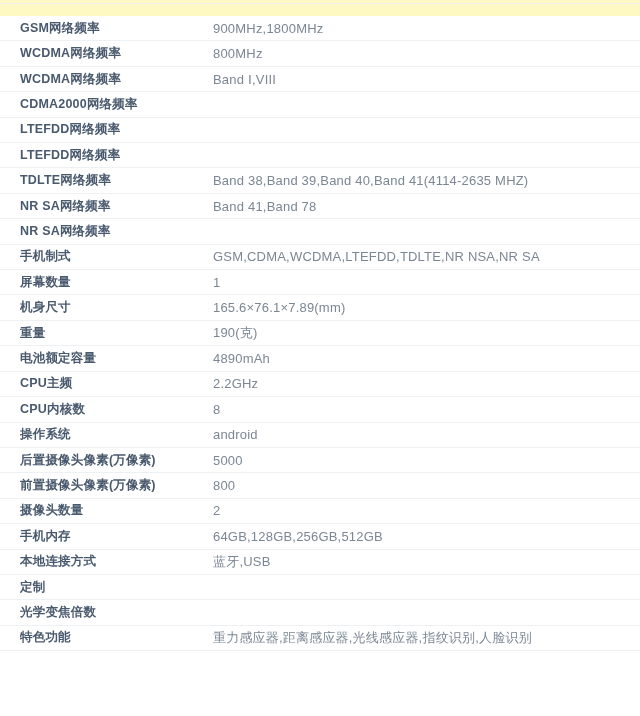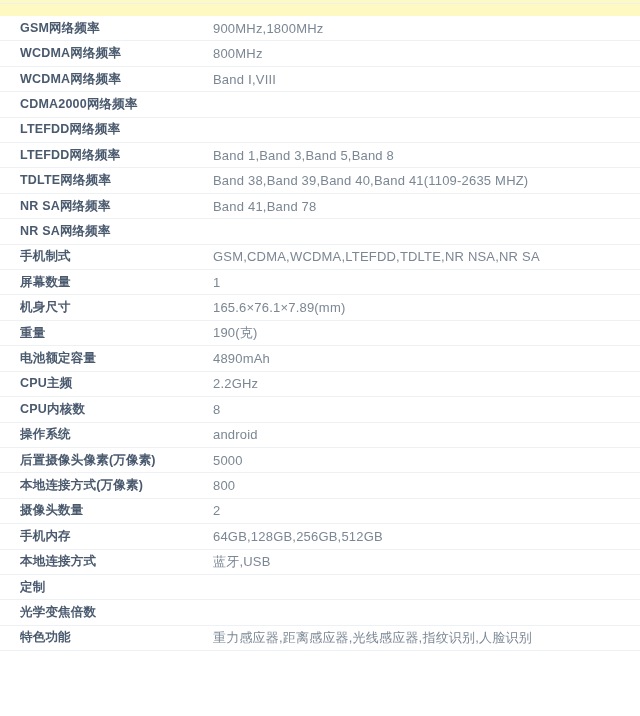--- a/index.html
+++ b/index.html
@@ -77,26 +77,25 @@
     <span class="spec-value"></span>
   </div>
 
   <div class="spec-row">
     <span class="spec-label">LTEFDD网络频率</span>
     <span class="spec-value"></span>
   </div>
 
   <div class="spec-row">
     <span class="spec-label">LTEFDD网络频率</span>
-    <span class="spec-value">Band 1,Band 3,Band 5,Band 8</span>
   </div>
 
   <div class="spec-row">
     <span class="spec-label">TDLTE网络频率</span>
-    <span class="spec-value">Band 38,Band 39,Band 40,Band 41(1109-2635 MHZ)</span>
+    <span class="spec-value">Band 38,Band 39,Band 40,Band 41(4114-2635 MHZ)</span>
   </div>
 
   <div class="spec-row">
     <span class="spec-label">NR SA网络频率</span>
     <span class="spec-value">Band 41,Band 78</span>
   </div>
 
   <div class="spec-row">
     <span class="spec-label">NR SA网络频率</span>
   </div>
@@ -142,21 +141,21 @@
     <span class="spec-label">操作系统</span>
     <span class="spec-value">android</span>
   </div>
 
   <div class="spec-row">
     <span class="spec-label">后置摄像头像素(万像素)</span>
     <span class="spec-value">5000</span>
   </div>
 
   <div class="spec-row">
-    <span class="spec-label">本地连接方式(万像素)</span>
+    <span class="spec-label">前置摄像头像素(万像素)</span>
     <span class="spec-value">800</span>
   </div>
 
   <div class="spec-row">
     <span class="spec-label">摄像头数量</span>
     <span class="spec-value">2</span>
   </div>
 
   <div class="spec-row">
     <span class="spec-label">手机内存</span>

